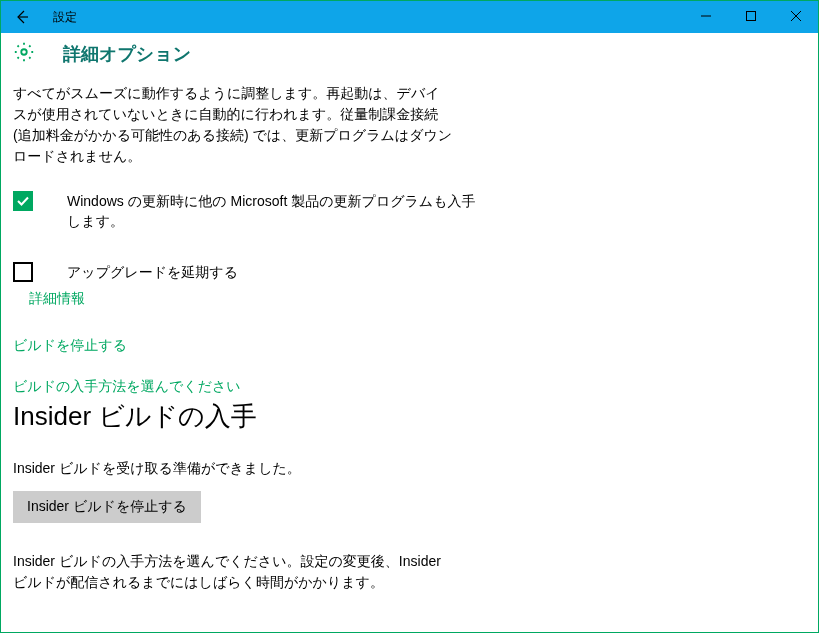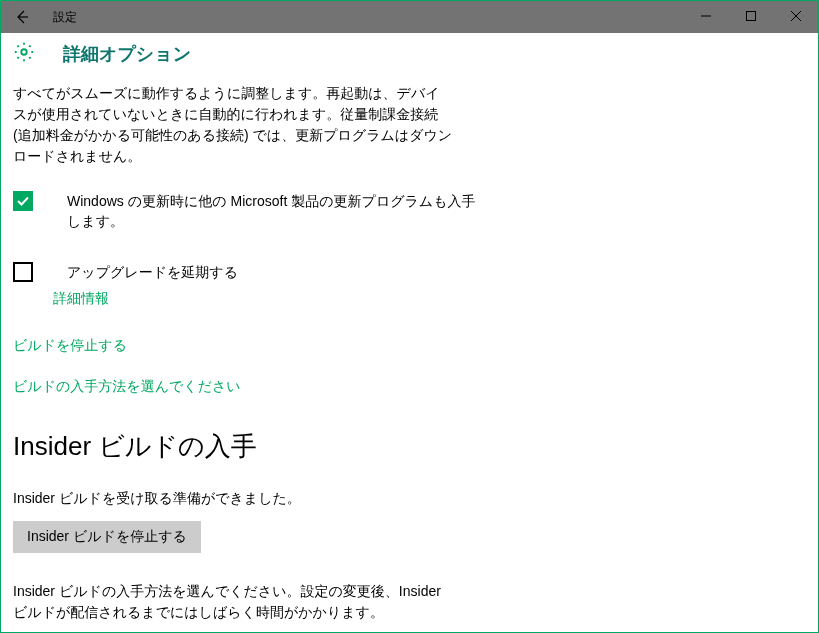--- a/index.html
+++ b/index.html
@@ -7,21 +7,21 @@
       font-family: "Yu Gothic UI", "Meiryo", "Segoe UI", sans-serif;
       background: #ffffff;
       width: 819px;
       height: 633px;
       overflow: hidden;
       border: 1px solid #00a861;
       position: relative;
     }
     .titlebar {
       height: 32px;
-      background: #737373;
+      background: #0ea5e9;
       display: flex;
       align-items: center;
       position: relative;
     }
     .back-btn {
       width: 42px;
       height: 32px;
       display: flex;
       align-items: center;
       justify-content: center;
@@ -95,27 +95,26 @@
     }
     .checkbox-label {
       max-width: 410px;
       line-height: 1.45;
     }
     .link {
       color: #00a861;
       cursor: pointer;
       display: inline-block;
     }
-    .link-indent { margin-left: 40px; margin-top: 2px; }
+    .link-indent { margin-left: 16px; margin-top: 2px; }
     .spacer-sm { height: 20px; }
     .spacer-md { height: 26px; }
     .section-title {
       font-size: 26px;
       font-weight: 400;
-      margin-top: 30px;
       margin-bottom: 22px;
       color: #000;
     }
     .btn {
       background: #cccccc;
       border: none;
       padding: 7px 14px;
       font-size: 14px;
       cursor: pointer;
       font-family: inherit;

